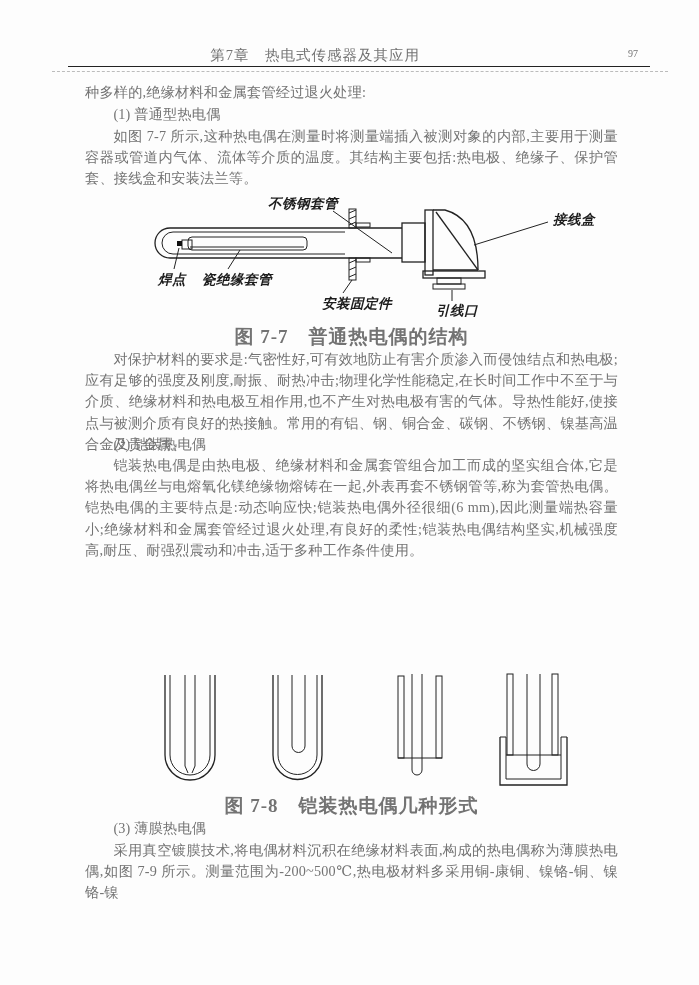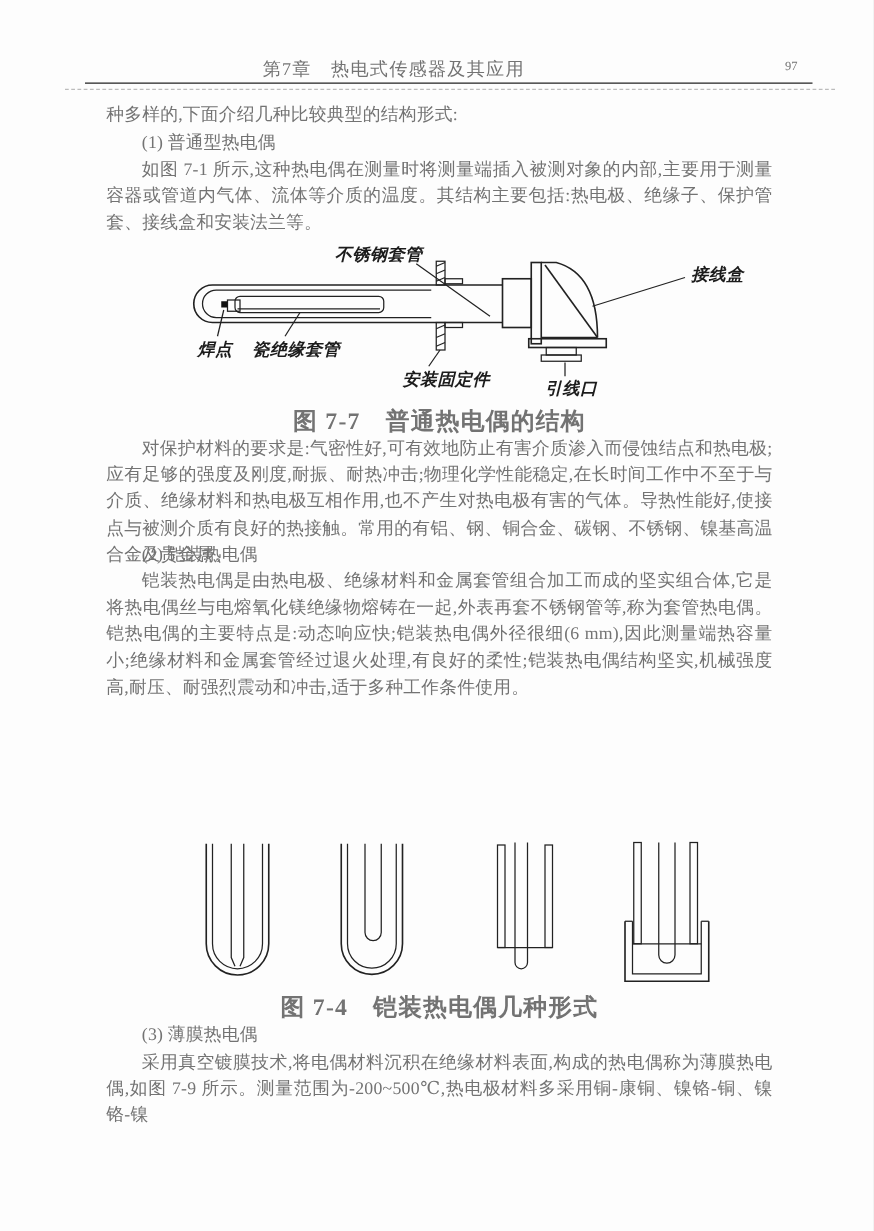--- a/index.html
+++ b/index.html
@@ -56,23 +56,23 @@
 </head>
 <body>
 
 <div class="page">
 
   <div class="running-head">第7章　热电式传感器及其应用</div>
   <div class="page-number">97</div>
   <div class="rule-main"></div>
   <div class="rule-ghost"></div>
 
-  <p class="body-text" style="top:82px">种多样的,下面介绍几种比较典型的结构形式:</p>
+  <p class="body-text" style="top:82px">种多样的,绝缘材料和金属套管经过退火处理:</p>
   <p class="body-text heading indent" style="top:104px">(1) 普通型热电偶</p>
-  <p class="body-text indent" style="top:126px">如图 7-1 所示,这种热电偶在测量时将测量端插入被测对象的内部,主要用于测量容器或管道内气体、流体等介质的温度。其结构主要包括:热电极、绝缘子、保护管套、接线盒和安装法兰等。</p>
+  <p class="body-text indent" style="top:126px">如图 7-7 所示,这种热电偶在测量时将测量端插入被测对象的内部,主要用于测量容器或管道内气体、流体等介质的温度。其结构主要包括:热电极、绝缘子、保护管套、接线盒和安装法兰等。</p>
 
   <figure style="top:193px;left:100px">
     <svg class="fig-svg" width="520" height="130" viewBox="0 0 520 130">
 
       <path class="ln" d="M302,35 H70 A15,15 0 0 0 70,65 H302"></path>
       <path class="thin" d="M245,39 H73 A11,11 0 0 0 73,61 H245"></path>
 
       <rect class="thin" x="88" y="44" width="119" height="13" rx="4"></rect>
       <line class="thin" x1="90" y1="54" x2="204" y2="54"></line>
       <rect class="thin" x="82" y="47" width="10" height="9"></rect>
@@ -147,18 +147,18 @@
         <rect class="thin" x="452" y="2" width="6" height="81"></rect>
         <path class="thin" d="M427,2 V92 A6.5,6.5 0 0 0 440,92 V2"></path>
         <path class="ln" d="M400,65 V113 H467 V65"></path>
         <path class="thin" d="M406,65 V107 H461 V65"></path>
         <line class="thin" x1="400" y1="65" x2="406" y2="65"></line>
         <line class="thin" x1="461" y1="65" x2="467" y2="65"></line>
         <line class="thin" x1="406" y1="83" x2="461" y2="83"></line>
       </g>
     </svg>
   </figure>
-  <div class="caption" style="top:793px">图 7-4　铠装热电偶几种形式</div>
+  <div class="caption" style="top:793px">图 7-8　铠装热电偶几种形式</div>
 
   <p class="body-text heading indent" style="top:818px">(3) 薄膜热电偶</p>
   <p class="body-text indent" style="top:840px">采用真空镀膜技术,将电偶材料沉积在绝缘材料表面,构成的热电偶称为薄膜热电偶,如图 7-9 所示。测量范围为-200~500℃,热电极材料多采用铜-康铜、镍铬-铜、镍铬-镍</p>
 
 </div>
 
 </body></html>

